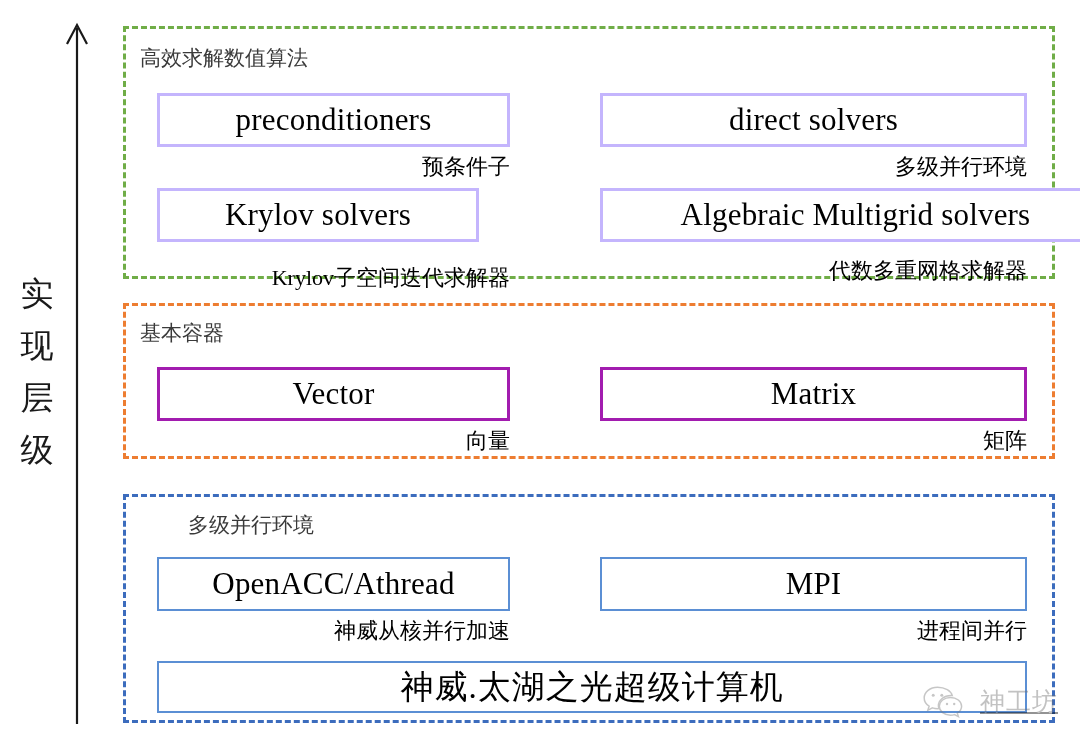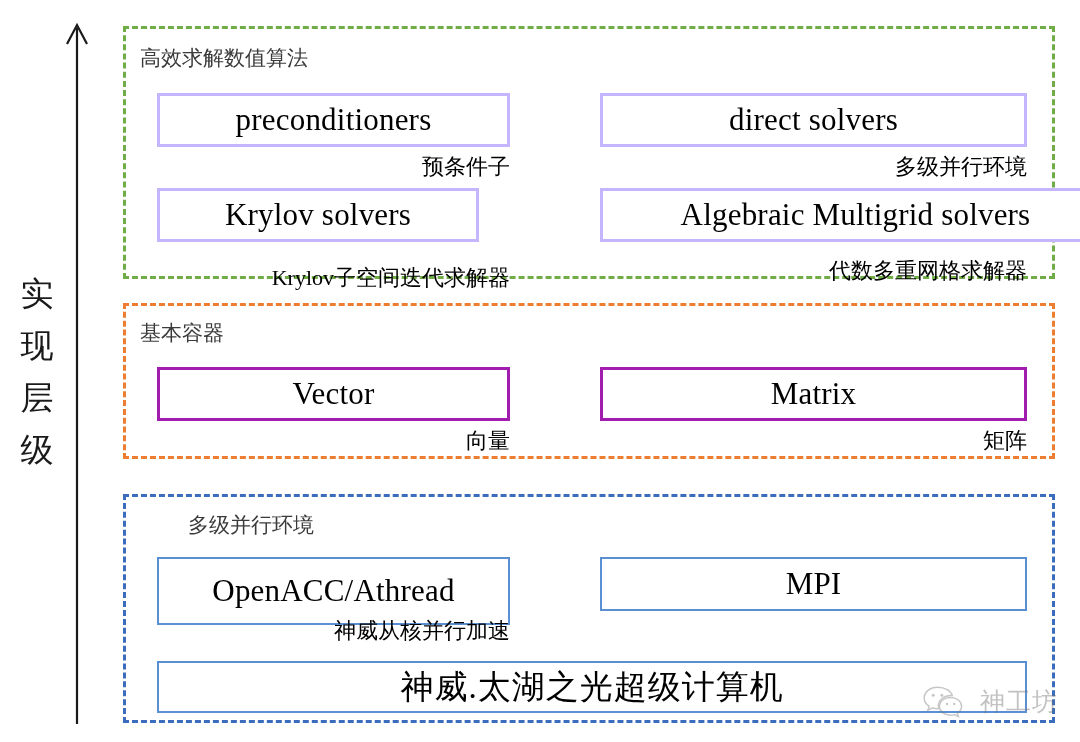--- a/index.html
+++ b/index.html
@@ -90,20 +90,21 @@
   
   .watermark {
     position: absolute;
     right: 22px;
     bottom: 24px;
     display: flex;
     align-items: flex-end;
     gap: 15px;
     opacity: 0.42;
     pointer-events: none;
+    text-decoration: underline;
   }
   .watermark-text {
     font-family: "Liberation Serif", "DejaVu Serif", serif;
     font-size: 25px;
     color: #6f6f6f;
     letter-spacing: 1px;
   }
 </style>
 </head>
 <body>
@@ -157,28 +158,29 @@
 
   <div class="node orange node-en" style="left:600px; top:367px; width:427px; height:54px;">
     <span>Matrix</span>
   </div>
   <div class="caption" style="left:600px; top:426px; width:427px;">矩阵</div>
 
   <div class="layer blue" style="left:123px; top:494px; width:932px; height:229px;"></div>
 
   <div class="layer-title" style="left:152px; top:511px;margin-left:36px;">多级并行环境</div>
 
-  <div class="node blue node-en" style="left:157px; top:557px; width:353px; height:68px;">
+  <div class="node blue node-en" style="left:157px; top:557px; width:353px; height:54px;">
     <span>OpenACC/Athread</span>
   </div>
   <div class="caption" style="left:157px; top:616px; width:353px;">神威从核并行加速</div>
 
   <div class="node blue node-en" style="left:600px; top:557px; width:427px; height:54px;">
     <span>MPI</span>
   </div>
+  <div class="caption" style="left:600px; top:616px; width:427px;">进程间并行</div>
 
   <div class="node blue node-cn" style="left:157px; top:661px; width:870px; height:52px;">
     <span>神威.太湖之光超级计算机</span>
   </div>
 
   <div class="watermark">
     <svg width="44" height="34" viewBox="0 0 44 34" xmlns="http://www.w3.org/2000/svg">
       <path d="M16.5 3.2C9.1 3.2 3.2 8.0 3.2 13.9c0 3.3 1.9 6.3 4.9 8.3l-1.3 4.1 4.6-2.4c1.6.5 3.3.8 5.1.8
                .5 0 1 0 1.4-.1-.3-.9-.5-1.8-.5-2.8 0-5.7 5.6-10.3 12.5-10.3.5 0 .9 0 1.4.1
                C30.1 7.0 24.0 3.2 16.5 3.2z" fill="none" stroke="#7a7a7a" stroke-width="1.5"></path>

